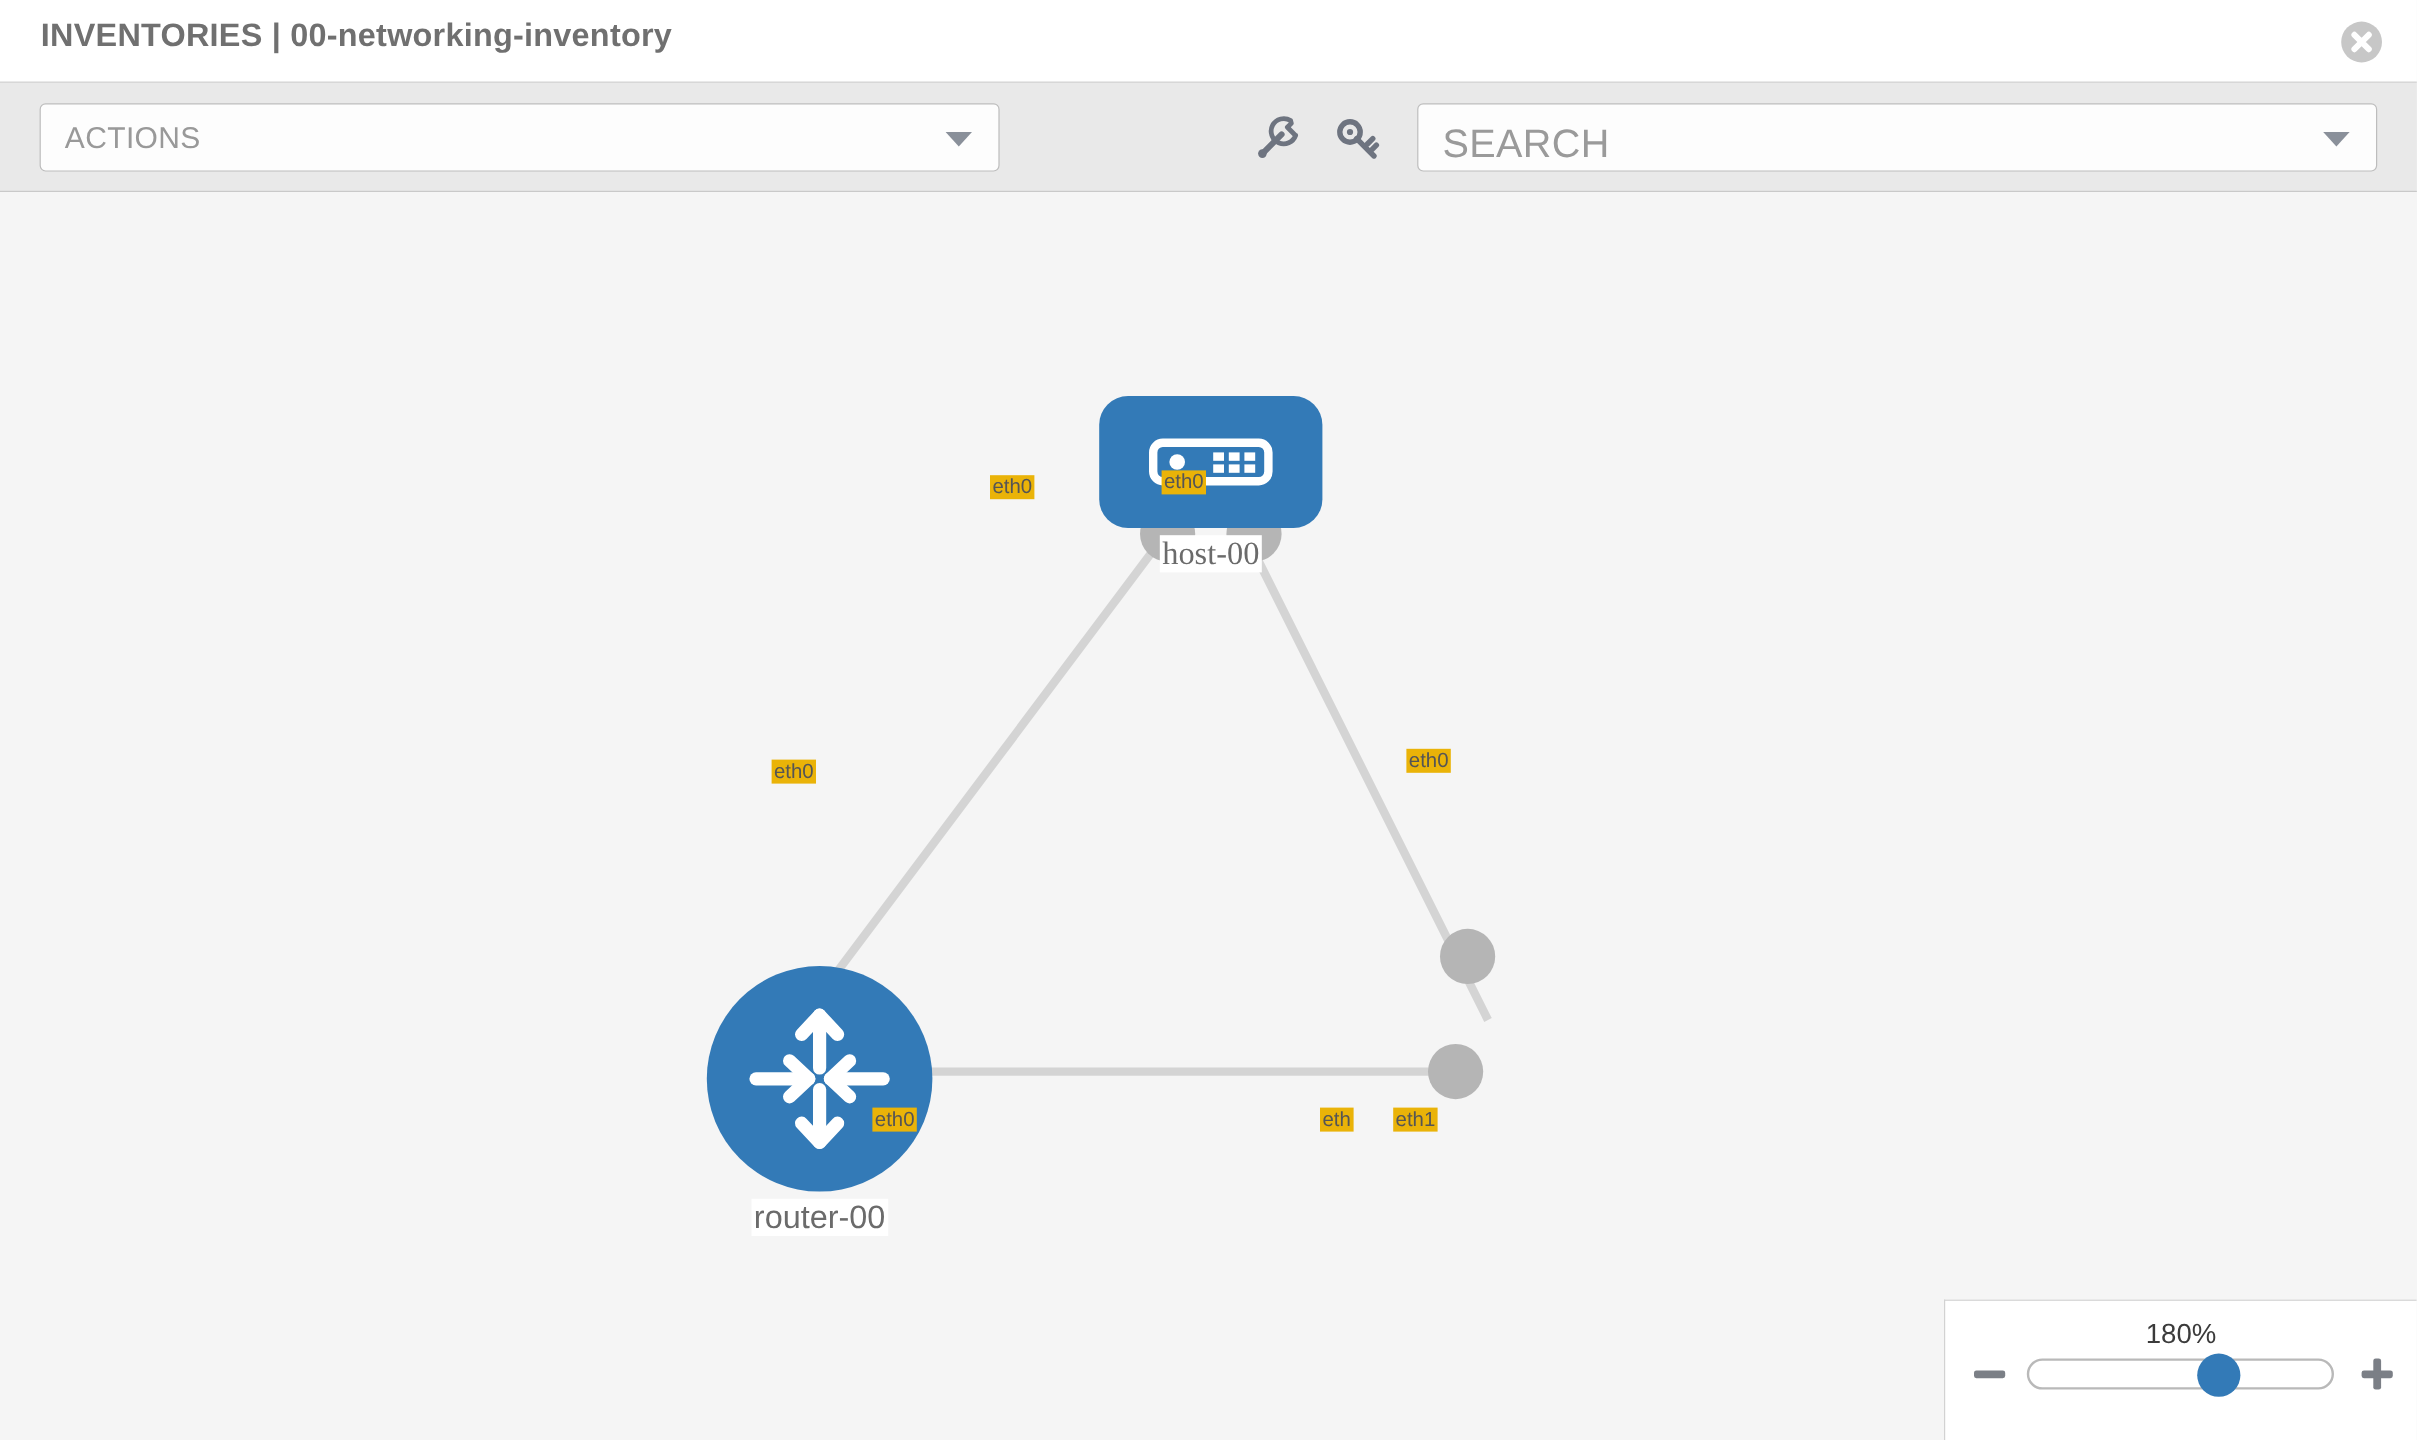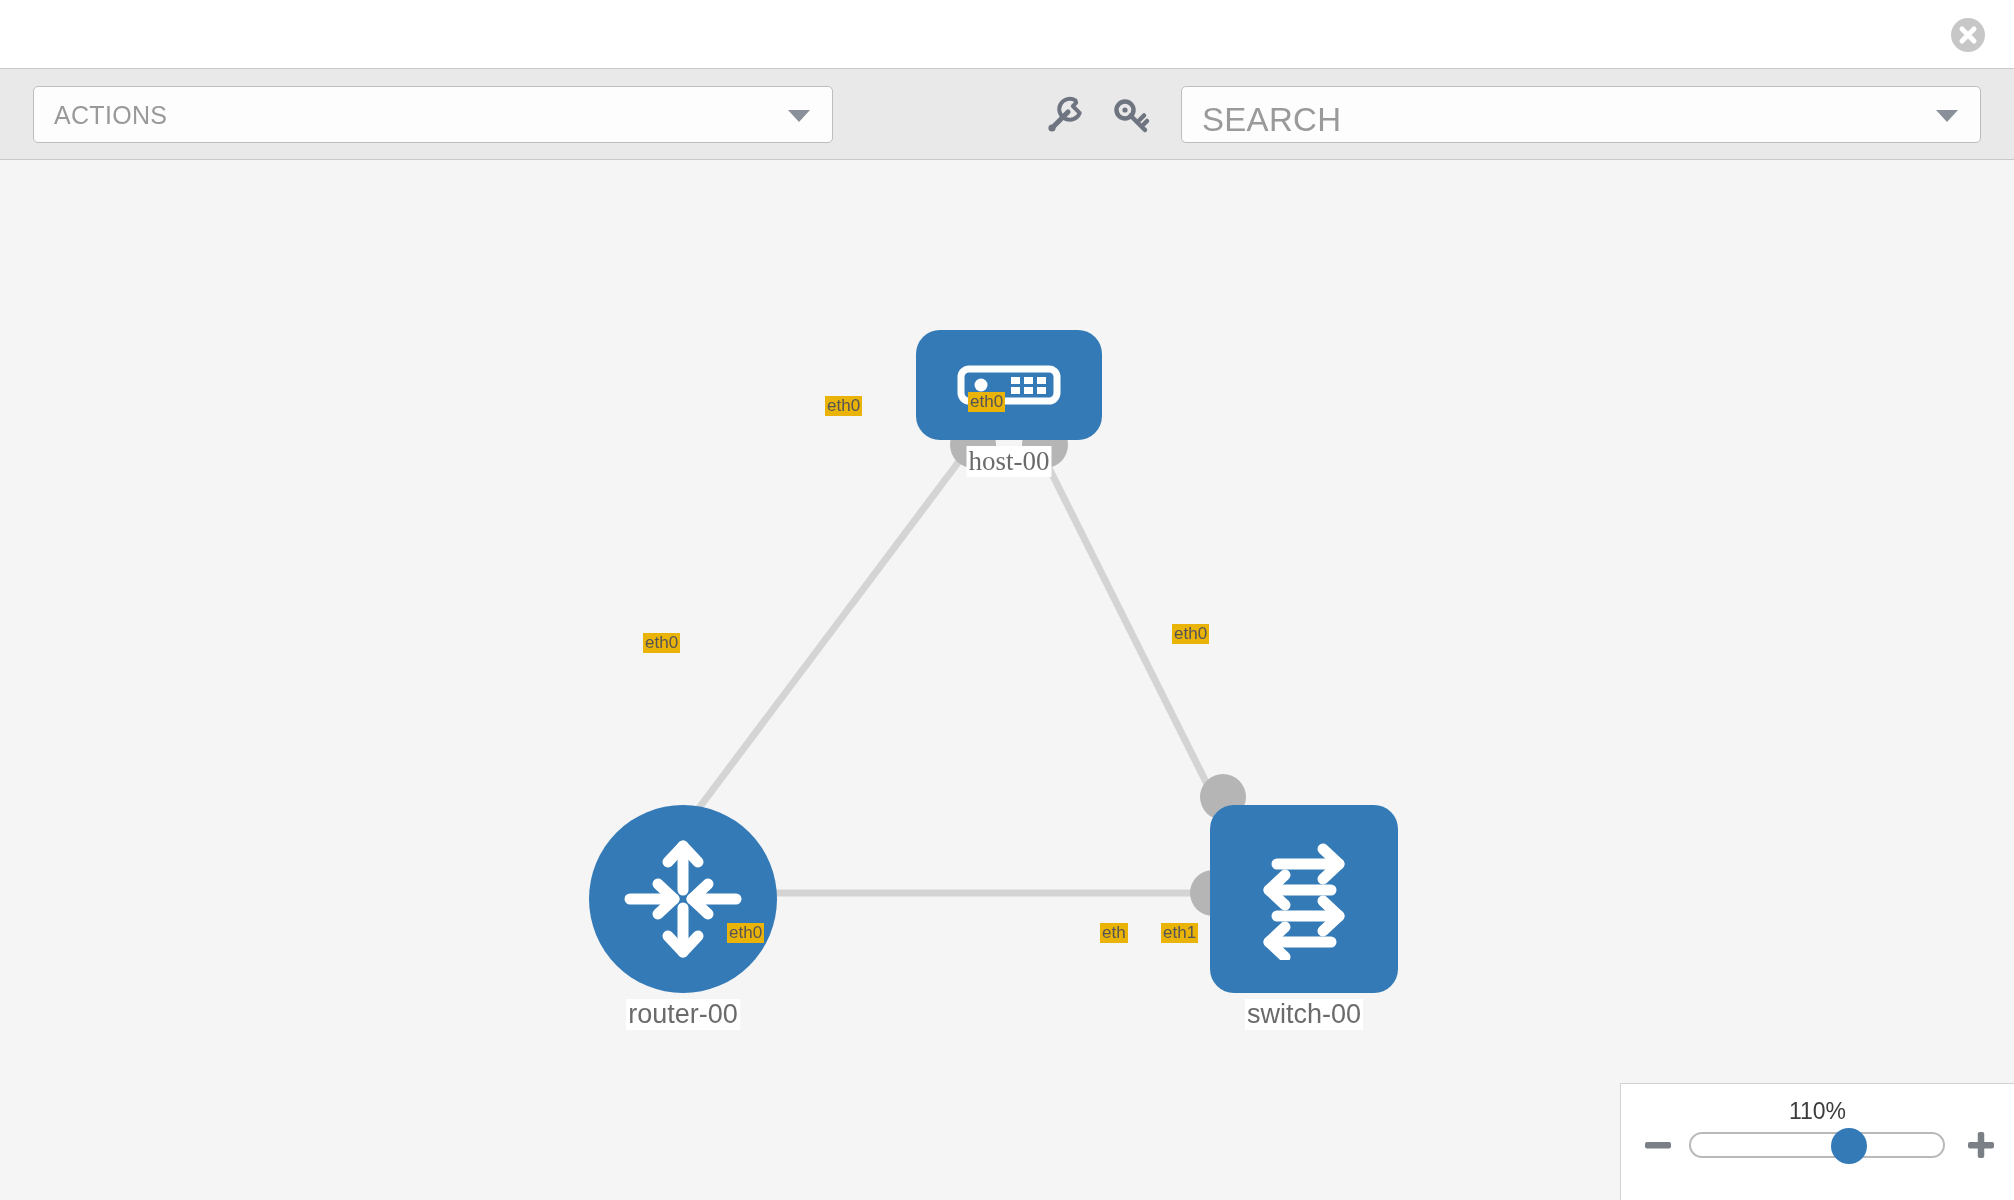--- a/index.html
+++ b/index.html
@@ -159,20 +159,21 @@
     width: 36px; height: 36px;
     border-radius: 50%;
     background: #337ab7;
     cursor: grab;
   }
 </style>
 </head>
 <body>
 
 <div class="header">
+  <div class="header-title">INVENTORIES | 00-networking-inventory</div>
   <div class="close-btn">
     <svg width="34" height="34" viewBox="0 0 34 34">
       <path d="M11 11 L23 23 M23 11 L11 23" stroke="#ffffff" stroke-width="5" stroke-linecap="round"></path>
     </svg>
   </div>
 </div>
 
 <div class="toolbar">
 
   <div class="actions-select">
@@ -248,48 +249,31 @@
           <line x1="8" y1="61" x2="52" y2="61"></line>
           <polyline points="36,46 52,61 36,76"></polyline>
           <line x1="114" y1="61" x2="70" y2="61"></line>
           <polyline points="86,46 70,61 86,76"></polyline>
         </g>
       </svg>
     </div>
     <div class="node-label" style="left:94px; top:194px;">router-00</div>
   </div>
 
-  <div class="node" style="left:1210px; top:645px; width:188px; height:188px;">
-    <div class="node-shape rsquare" style="width:188px; height:188px;">
-      <svg width="122" height="122" viewBox="0 0 122 122">
-        <g stroke="#ffffff" stroke-width="11" stroke-linecap="round" stroke-linejoin="round" fill="none">
-          <line x1="34" y1="26" x2="96" y2="26"></line>
-          <polyline points="80,11 96,26 80,41"></polyline>
-          <line x1="88" y1="52" x2="26" y2="52"></line>
-          <polyline points="42,37 26,52 42,67"></polyline>
-          <line x1="34" y1="78" x2="96" y2="78"></line>
-          <polyline points="80,63 96,78 80,93"></polyline>
-          <line x1="88" y1="104" x2="26" y2="104"></line>
-          <polyline points="42,89 26,104 42,119"></polyline>
-        </g>
-      </svg>
-    </div>
-    <div class="node-label" style="left:94px; top:194px;">switch-00</div>
-  </div>
 
   <div class="edge-label" style="left:825px; top:190px;">eth0</div>
   <div class="edge-label" style="left:968px; top:186px;">eth0</div>
   <div class="edge-label" style="left:643px; top:427px;">eth0</div>
   <div class="edge-label" style="left:1172px; top:418px;">eth0</div>
   <div class="edge-label" style="left:727px; top:717px;">eth0</div>
   <div class="edge-label" style="left:1100px; top:717px;">eth</div>
   <div class="edge-label" style="left:1161px; top:717px;">eth1</div>
 
   <div class="zoom-panel">
-    <div class="zoom-value">110%</div>
+    <div class="zoom-value">180%</div>
     <div class="zoom-minus">
       <svg width="34" height="34" viewBox="0 0 34 34">
         <rect x="4" y="14" width="26" height="6.5" rx="2" fill="#7b7f86"></rect>
       </svg>
     </div>
     <div class="zoom-track">
       <div class="zoom-thumb"></div>
     </div>
     <div class="zoom-plus">
       <svg width="34" height="34" viewBox="0 0 34 34">

